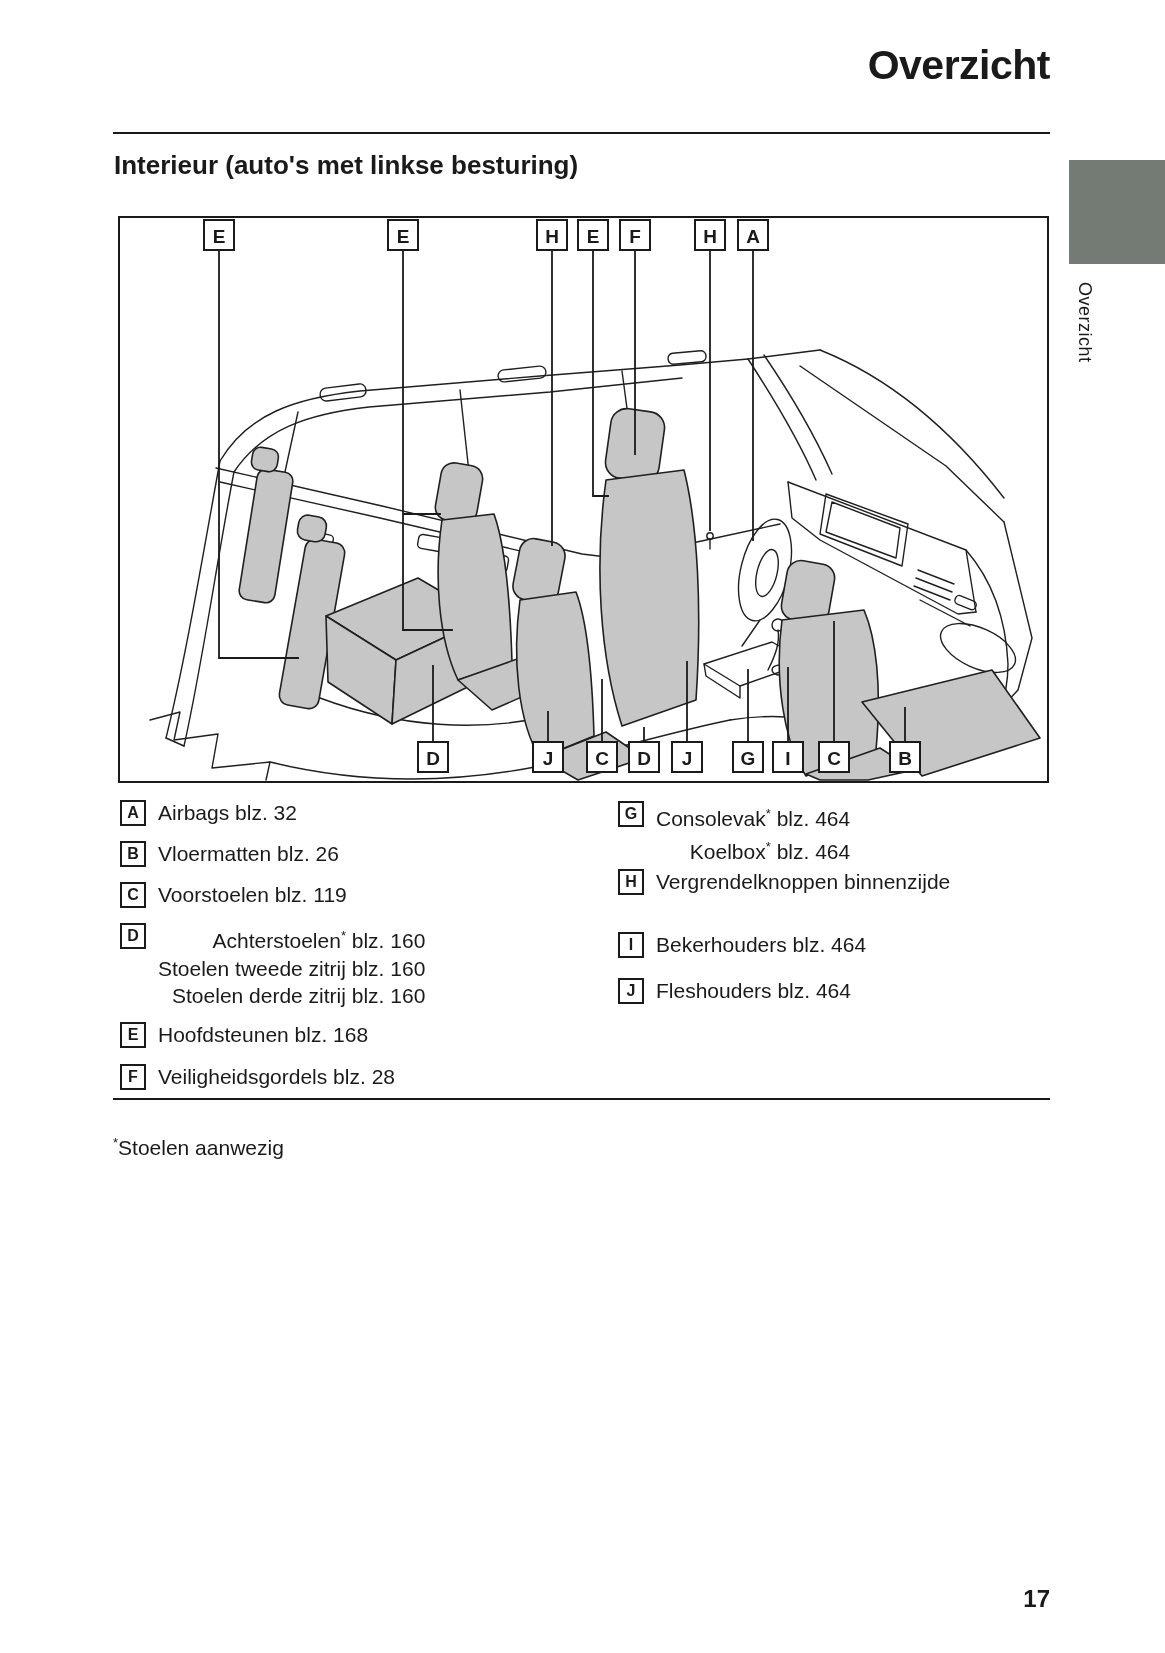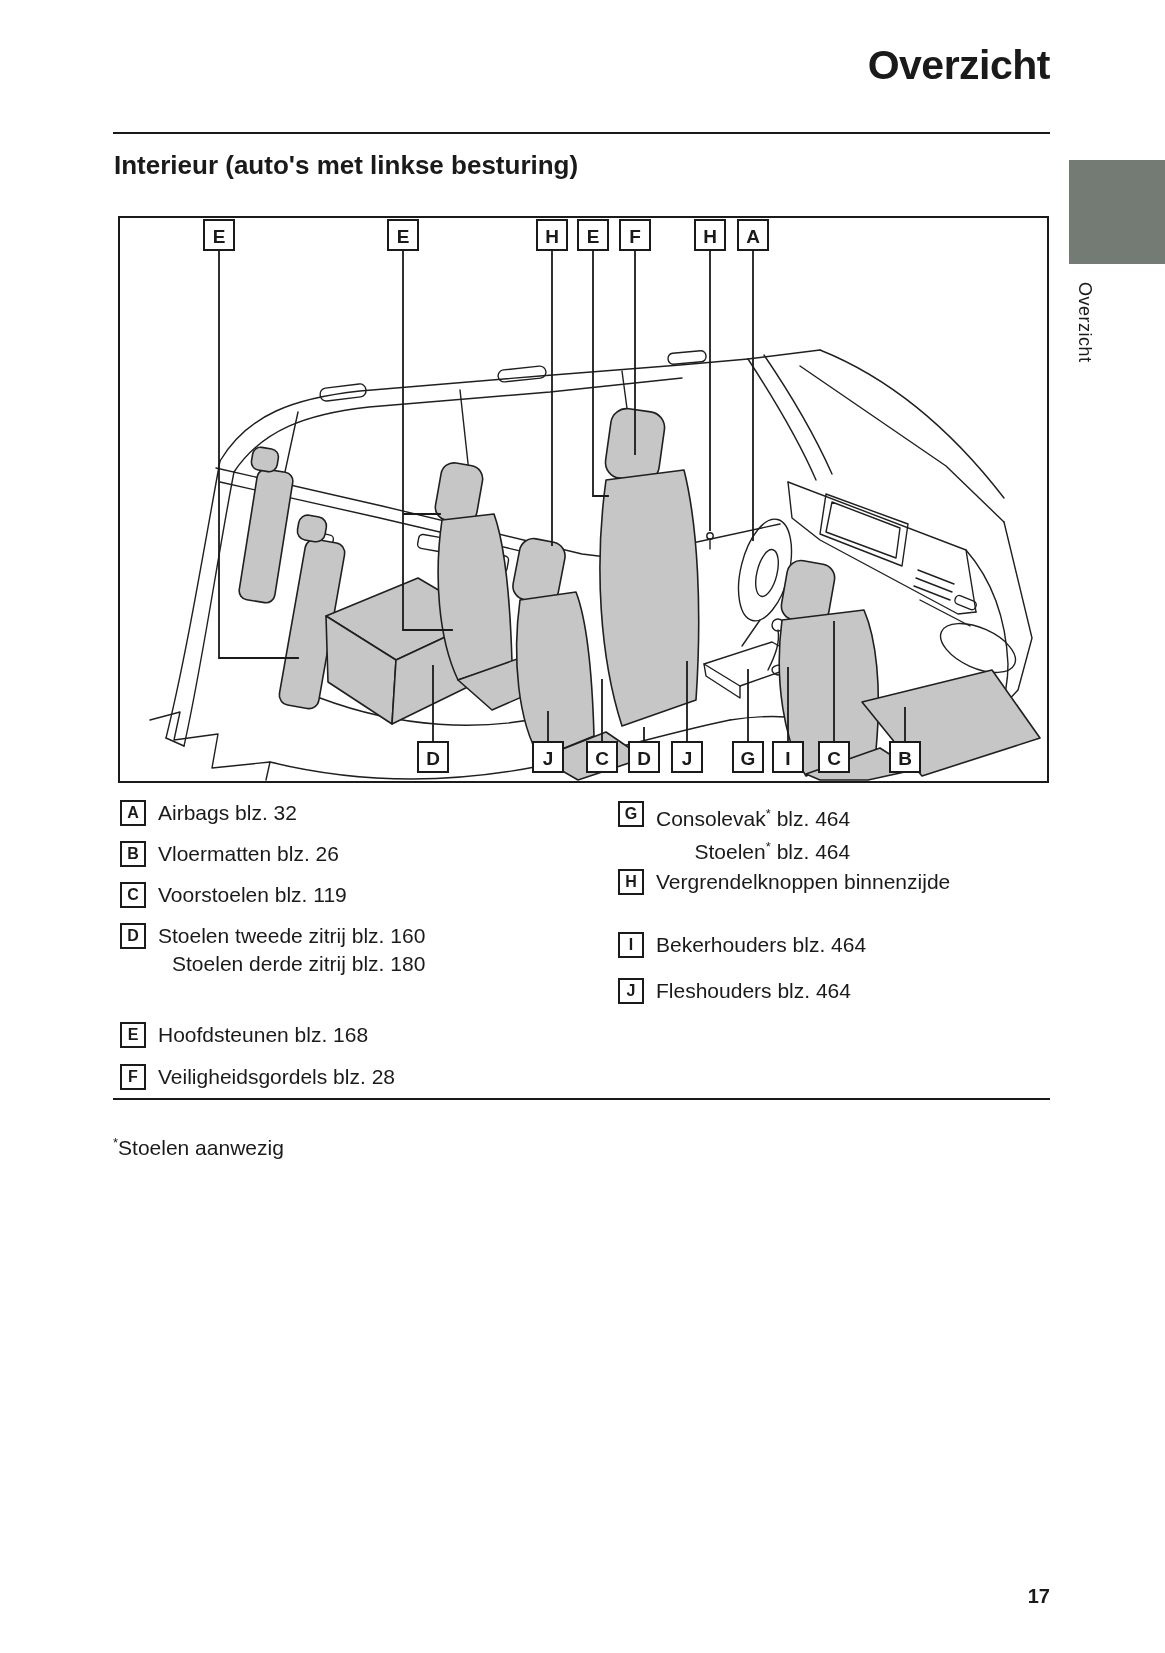--- a/index.html
+++ b/index.html
@@ -36,21 +36,21 @@
   
   .legend-row{position:absolute;font-size:21px;white-space:nowrap;}
   .lbox{
     position:absolute;left:0;top:0;width:26px;height:26px;box-sizing:border-box;
     border:2px solid #1a1a1a;text-align:center;line-height:22px;
     font-size:16px;font-weight:700;background:#fff;
   }
   .ltext{position:absolute;left:38px;top:-1px;line-height:27.5px;text-align:right;}
   .ltext sup, .fn-sup{font-size:13px;}
   .footnote{left:113px;top:1135px;font-size:21px;}
-  .page-number{left:0;right:115px;top:1585px;text-align:right;font-size:20px;font-weight:700;}
+  .page-number{left:0;right:115px;top:1585px;text-align:right;font-size:24px;font-weight:700;}
 </style>
 </head>
 <body>
 
 <div class="abs page-title">Overzicht</div>
 <div class="abs rule rule-top"></div>
 <div class="abs section-heading">Interieur (auto's met linkse besturing)</div>
 <div class="abs chapter-tab"></div>
 <div class="abs side-label">Overzicht</div>
 
@@ -261,38 +261,39 @@
   <span class="lbox">B</span>
   <span class="ltext"><span>Vloermatten blz. 26</span></span>
 </div>
 <div class="legend-row" style="left:120px;top:882px;">
   <span class="lbox">C</span>
   <span class="ltext"><span>Voorstoelen blz. 119</span></span>
 </div>
 <div class="legend-row" style="left:120px;top:923px;">
   <span class="lbox">D</span>
   <span class="ltext">
+    <div><span>Achterstoelen</span><sup>*</sup><span> blz. 160</span></div>
     <div><span>Stoelen tweede zitrij blz. 160</span></div>
-    <div><span>Stoelen derde zitrij blz. 180</span></div>
+    <div><span>Stoelen derde zitrij blz. 160</span></div>
   </span>
 </div>
 <div class="legend-row" style="left:120px;top:1022px;">
   <span class="lbox">E</span>
   <span class="ltext"><span>Hoofdsteunen blz. 168</span></span>
 </div>
 <div class="legend-row" style="left:120px;top:1064px;">
   <span class="lbox">F</span>
   <span class="ltext"><span>Veiligheidsgordels blz. 28</span></span>
 </div>
 
 <div class="legend-row" style="left:618px;top:801px;">
   <span class="lbox">G</span>
   <span class="ltext">
     <div><span>Consolevak</span><sup>*</sup><span> blz. 464</span></div>
-    <div><span>Stoelen</span><sup>*</sup><span> blz. 464</span></div>
+    <div><span>Koelbox</span><sup>*</sup><span> blz. 464</span></div>
   </span>
 </div>
 <div class="legend-row" style="left:618px;top:869px;">
   <span class="lbox">H</span>
   <span class="ltext">
     <div><span>Vergrendelknoppen binnenzijde</span></div>
   </span>
 </div>
 <div class="legend-row" style="left:618px;top:932px;">
   <span class="lbox">I</span>

